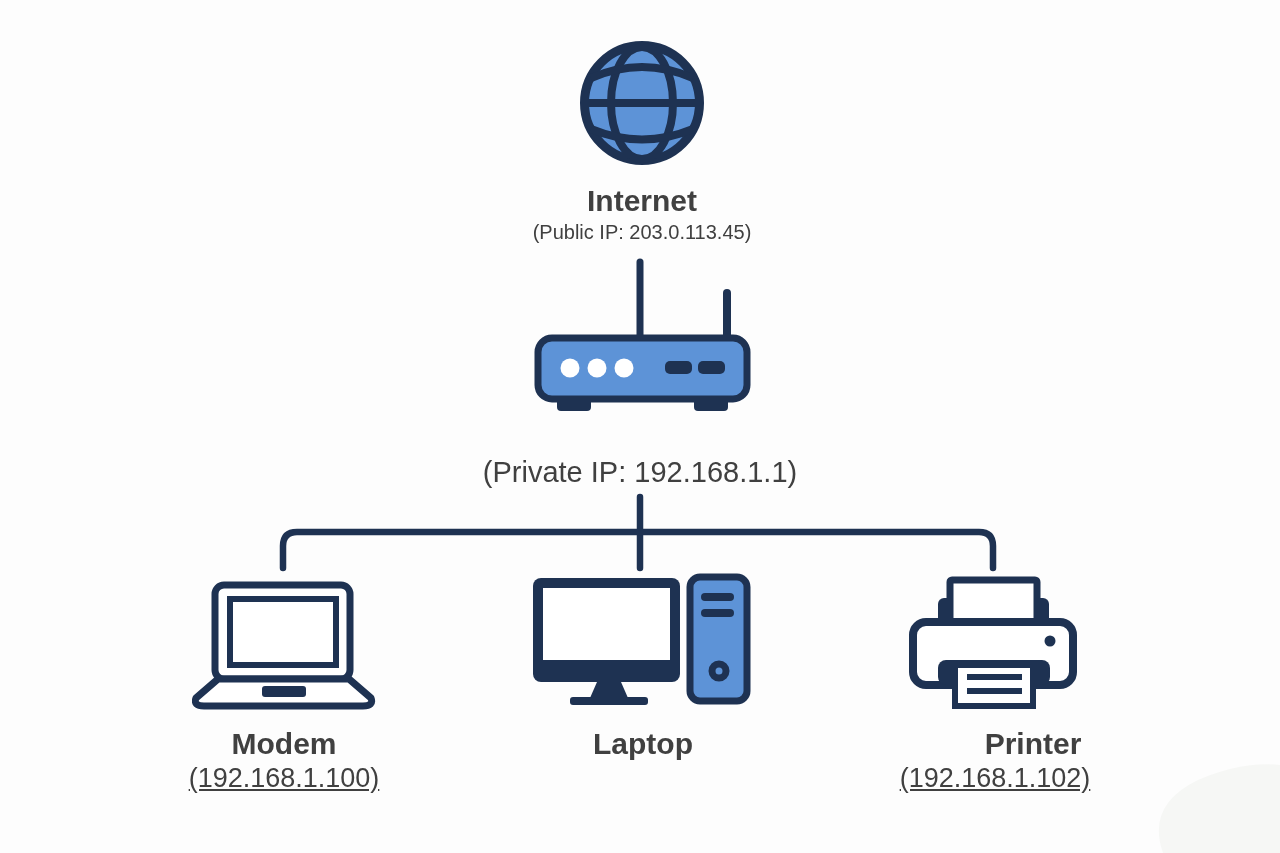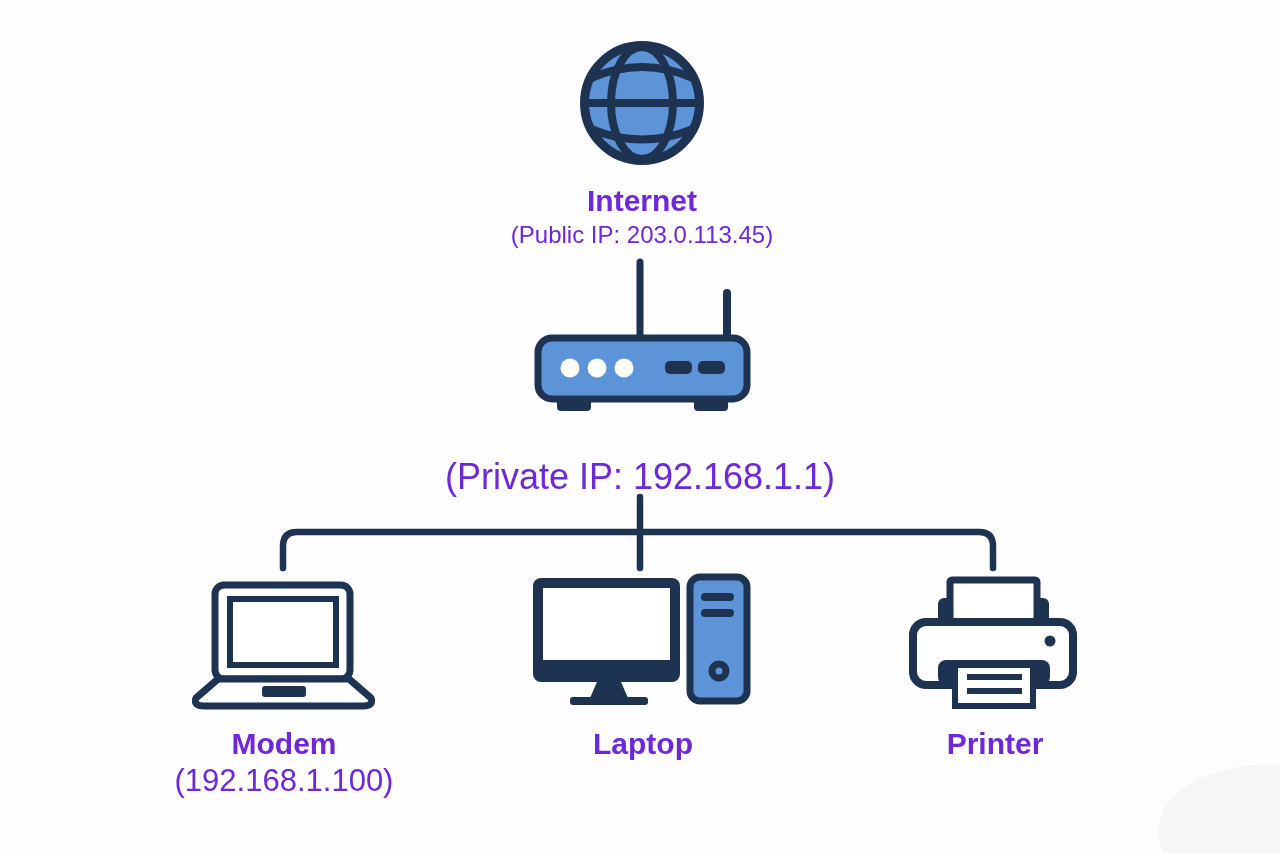--- a/index.html
+++ b/index.html
@@ -9,33 +9,33 @@
     margin:0 auto;
     background:#fdfdfd;
     overflow:hidden;
     font-family:"Liberation Sans", sans-serif;
   }
   svg{display:block;}
   .abs{position:absolute;}
   .lbl{
     position:absolute;
     transform:translateX(-50%);
-    color:#6d28d9;
+    color:#404040;
     white-space:nowrap;
     text-align:center;
     line-height:1.15;
   }
   .lbl.title{font-weight:700;}
   .lbl.sub{font-weight:400;}
   .internet-title{font-size:30px;}
-  .internet-sub{font-size:24px;text-align:center;}
+  .internet-sub{font-size:20px;text-align:center;}
   .router-title{font-size:33px;}
-  .router-sub{font-size:36px;}
+  .router-sub{font-size:29px;}
   .device-title{font-size:30px;}
-  .device-sub{font-size:31px;}
+  .device-sub{font-size:27px;text-decoration:underline;}
 </style>
 </head>
 <body>
 
 <div id="canvas">
 
   <svg class="abs" style="left:0;top:0" width="1280" height="853" viewBox="0 0 1280 853">
 
     <path d="M640 262 V344" stroke="#1e3252" stroke-width="7" fill="none" stroke-linecap="round"></path>
 
@@ -105,15 +105,16 @@
 
     <rect x="8" y="47" width="160" height="63" rx="13" fill="#ffffff" stroke="#1e3252" stroke-width="8"></rect>
     <circle cx="145" cy="66" r="5.5" fill="#1e3252"></circle>
 
     <rect x="33" y="85" width="112" height="25" rx="8" fill="#1e3252"></rect>
 
     <rect x="50" y="90" width="78" height="41" fill="#ffffff" stroke="#1e3252" stroke-width="6"></rect>
     <rect x="62" y="99" width="55" height="6" fill="#1e3252"></rect>
     <rect x="62" y="113" width="55" height="6" fill="#1e3252"></rect>
   </svg>
-  <div class="lbl title device-title" style="left:995px;top:727px">Printer</div>
+  <div class="lbl title device-title" style="left:1033px;top:727px">Printer</div>
+  <div class="lbl sub device-sub" style="left:995px;top:763px">(192.168.1.102)</div>
 
 </div>
 
 </body></html>

